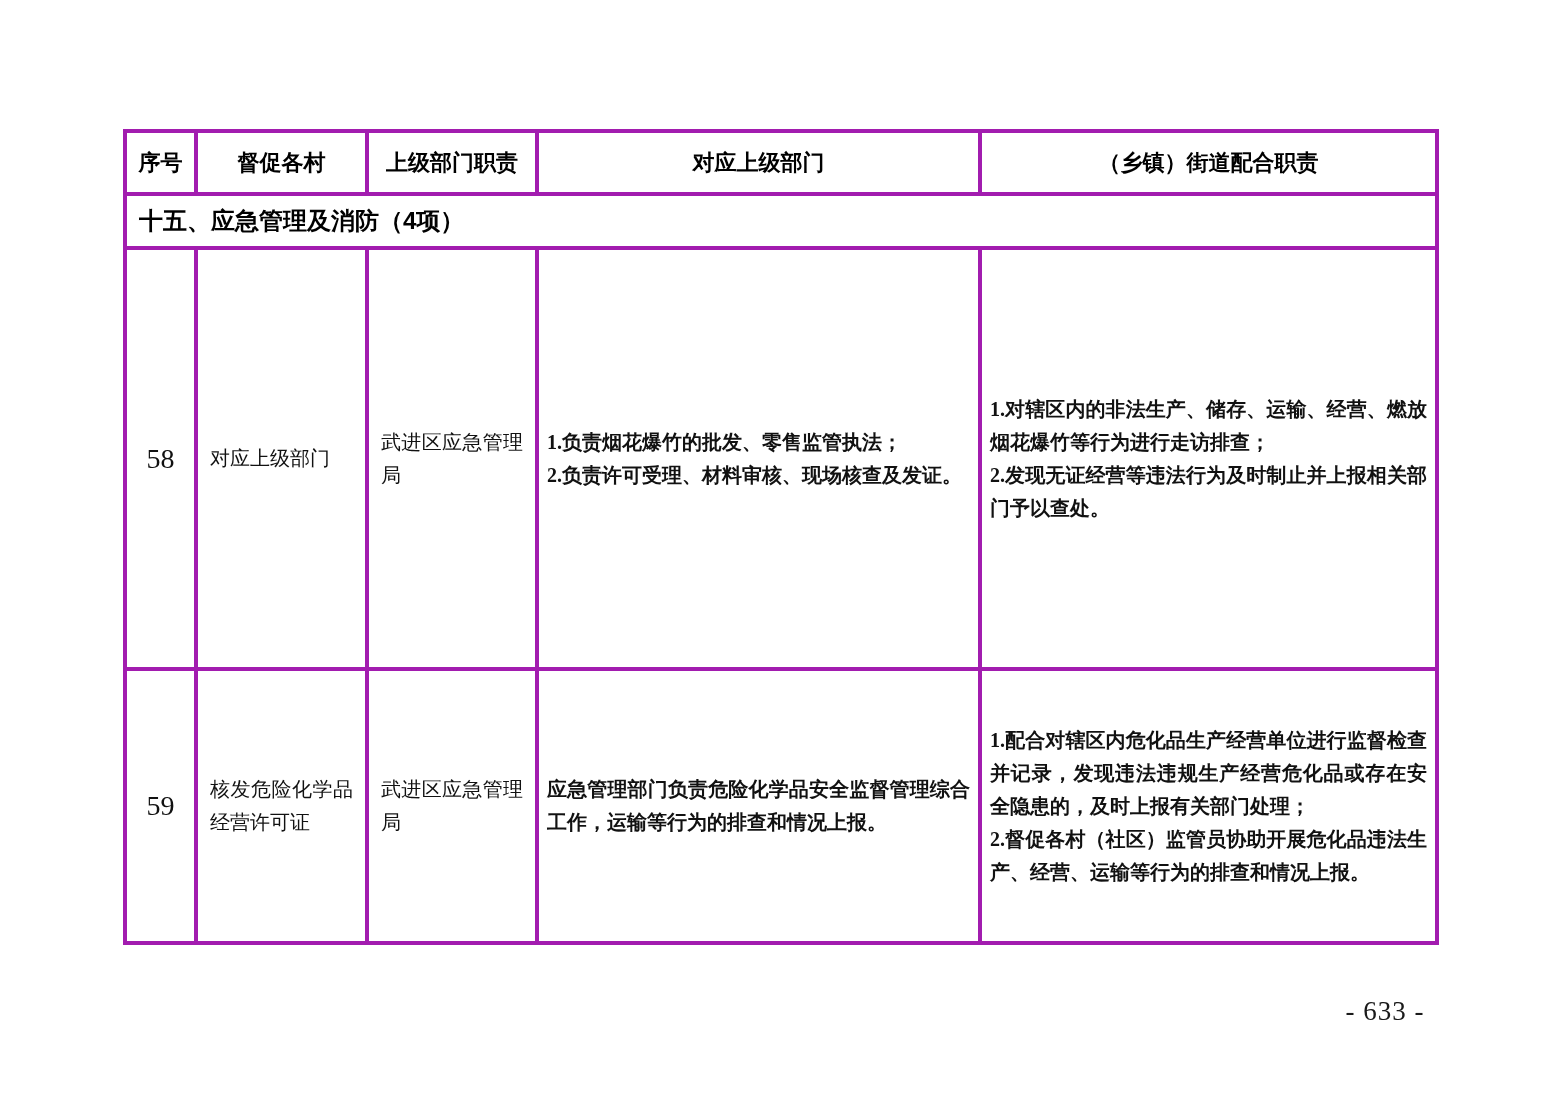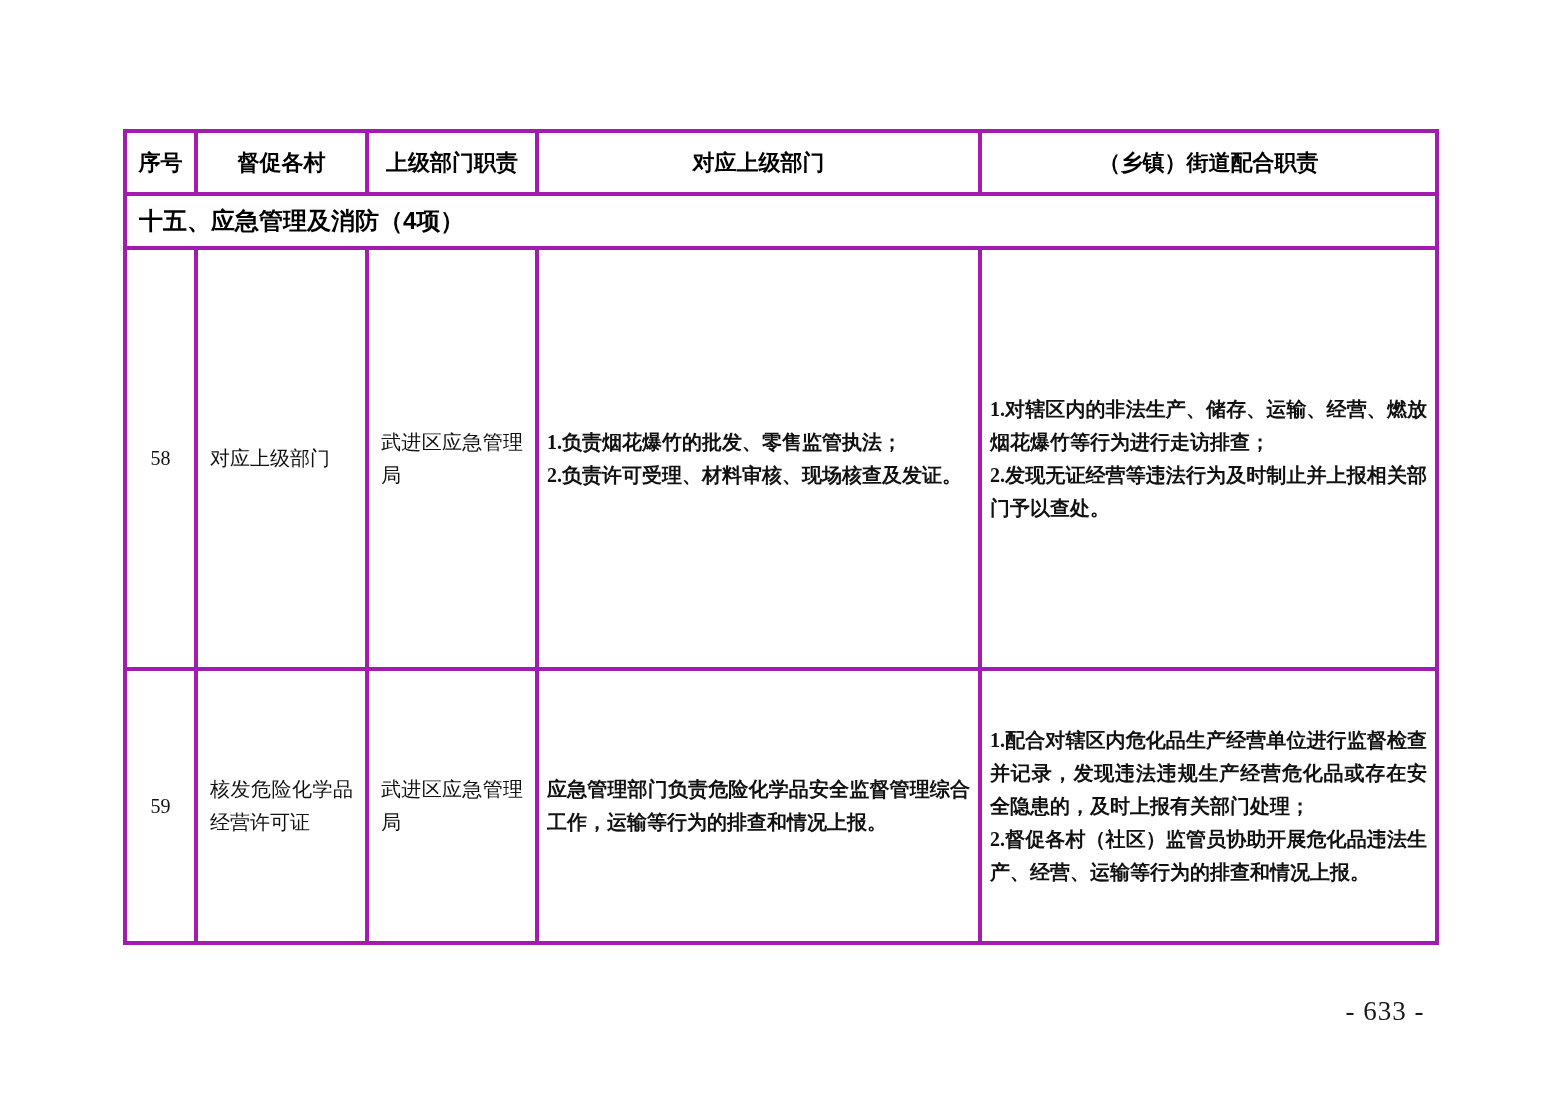--- a/index.html
+++ b/index.html
@@ -44,21 +44,21 @@
     font-family: "Liberation Sans", "DejaVu Sans", sans-serif;
     font-weight: bold;
     font-size: 24px;
     text-align: left;
     padding: 4px 6px 4px 12px;
     color: #000000;
   }
   tr.item-row-0 { height: 421px; }
   tr.item-row-1 { height: 274px; }
   td.cell-no {
-    font-size: 20px;
+    font-size: 28px;
     text-align: center;
   }
   td.cell-name, td.cell-dept {
     font-size: 20px;
     text-align: left;
     padding: 4px 12px;
     line-height: 33px;
     text-align: justify;
   }
   td.cell-duty, td.cell-coop {

